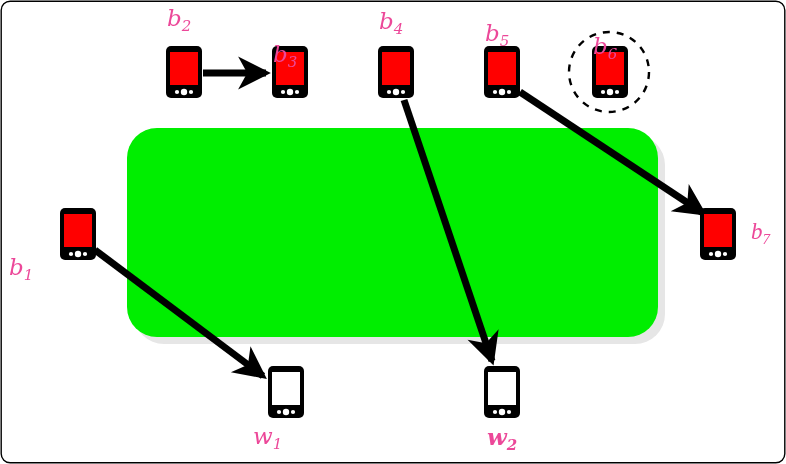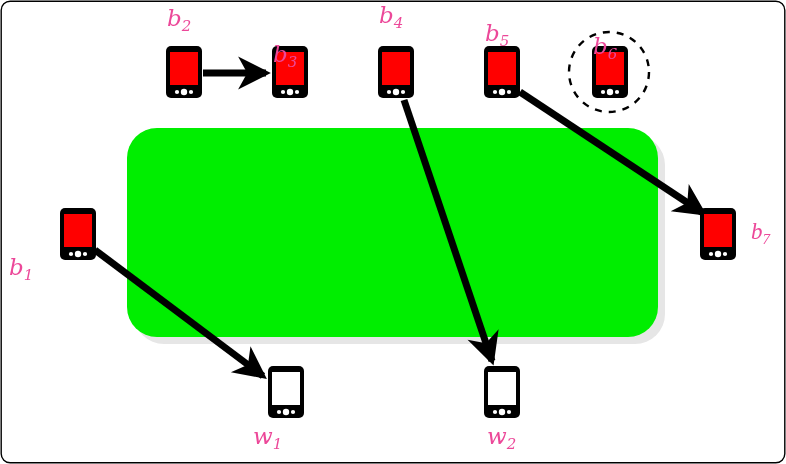--- a/index.html
+++ b/index.html
@@ -140,19 +140,19 @@
         <circle cx="11" cy="46" r="2.1" fill="#ffffff"></circle>
         <circle cx="18" cy="46" r="3.2" fill="#ffffff"></circle>
         <circle cx="25" cy="46" r="2.1" fill="#ffffff"></circle>
       </g>
     </g>
   </svg>
 
   <div class="lbl" style="left:9px;  top:220px;margin-top:36px;"><span>b</span><span class="sub">1</span></div>
   <div class="lbl" style="left:167px; top:7px;"><span>b</span><span class="sub">2</span></div>
   <div class="lbl" style="left:273px; top:7px;margin-top:36px;"><span>b</span><span class="sub">3</span></div>
-  <div class="lbl" style="left:379px; top:4px;"><span>b</span><span class="sub">4</span></div>
+  <div class="lbl" style="left:379px; top:10px;"><span>b</span><span class="sub">4</span></div>
   <div class="lbl" style="left:485px; top:22px;"><span>b</span><span class="sub">5</span></div>
   <div class="lbl" style="left:593px; top:7px;margin-top:28px;"><span>b</span><span class="sub">6</span></div>
   <div class="lbl" style="left:751px; top:220px;font-family:Liberation Serif, serif;"><span>b</span><span class="sub">7</span></div>
   <div class="lbl" style="left:253px; top:425px;"><span>w</span><span class="sub">1</span></div>
-  <div class="lbl" style="left:487px; top:425px;"><span>w</span><span class="sub">2</span></div>
+  <div class="lbl" style="left:487px; top:425px;font-weight:bold;"><span>w</span><span class="sub">2</span></div>
 </div>
 
 </body></html>

